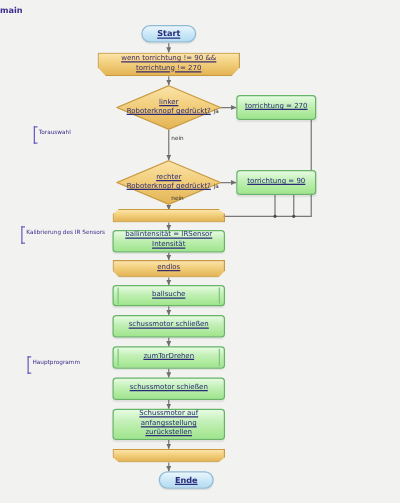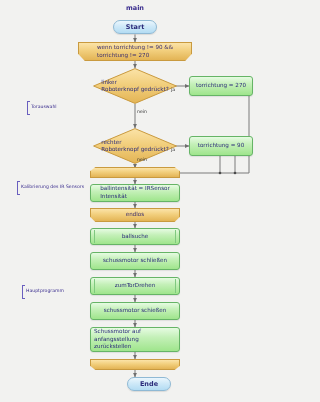--- a/index.html
+++ b/index.html
@@ -5,21 +5,21 @@
   html,body{margin:0;padding:0;}
   body{
     width:270px;height:402px;
     background:#f2f2f0;
     font-family:"DejaVu Sans","Liberation Sans",sans-serif;
     overflow:hidden;
     position:relative;
   }
   #canvas{position:absolute;left:0;top:0;width:270px;height:402px;}
   .node{position:absolute;box-sizing:border-box;display:flex;align-items:center;
-        justify-content:center;color:#2b2b7a;z-index:3;}
+        justify-content:center;text-align:center;color:#2b2b7a;z-index:3;text-decoration:underline;}
 
   
   .terminal{
     height:14px;border-radius:8px;
     background:linear-gradient(to bottom,#eaf6fd 0%,#cfe9f8 45%,#b3dcf3 100%);
     border:1px solid #8fb9d4;
     font-size:6.5px;font-weight:bold;
     box-shadow:0 1px 1px rgba(0,0,0,.10);
   }
   
@@ -111,21 +111,21 @@
     <path d="M235,156 L235,173"></path>
     <path d="M220,156 L220,173"></path>
   </g>
   <g fill="#4a4a4a">
     <circle cx="136" cy="173" r="1.3"></circle>
     <circle cx="220" cy="173" r="1.3"></circle>
     <circle cx="235" cy="173" r="1.3"></circle>
   </g>
 </svg>
 
-<div class="title-label" style="left:0;top:4px;width:270px;text-align:center;">main</div>
+<div class="title-label" style="left:0;top:4px;width:270px;">main</div>
 
 <div class="node terminal" style="left:113px;top:20px;width:44px;">Start</div>
 
 <div class="node banner tag-down" style="left:78px;top:42px;width:114px;height:19px;white-space:pre-line;">
   <span>wenn torrichtung != 90 &amp;&amp;
 torrichtung != 270</span>
 </div>
 
 <div class="node decision" style="left:93px;top:68px;width:84px;height:36px;">
   <svg class="dshape" viewBox="0 0 84 36" xmlns="http://www.w3.org/2000/svg" preserveAspectRatio="none">

